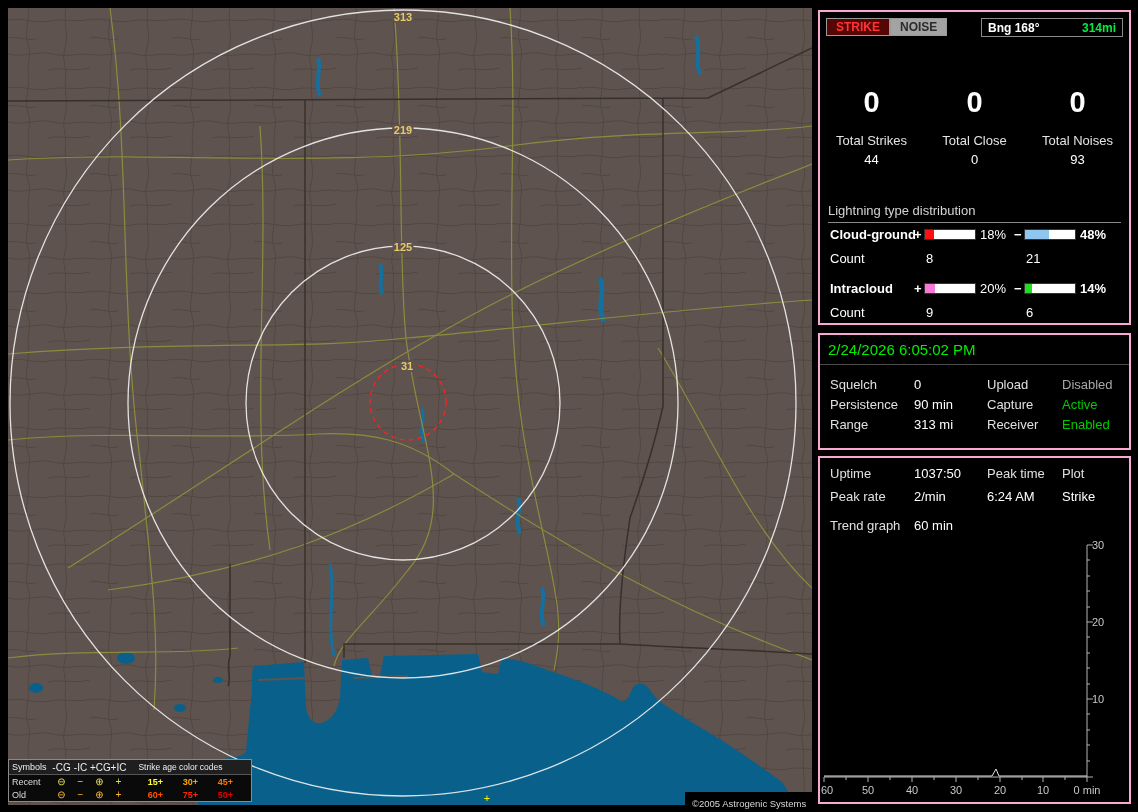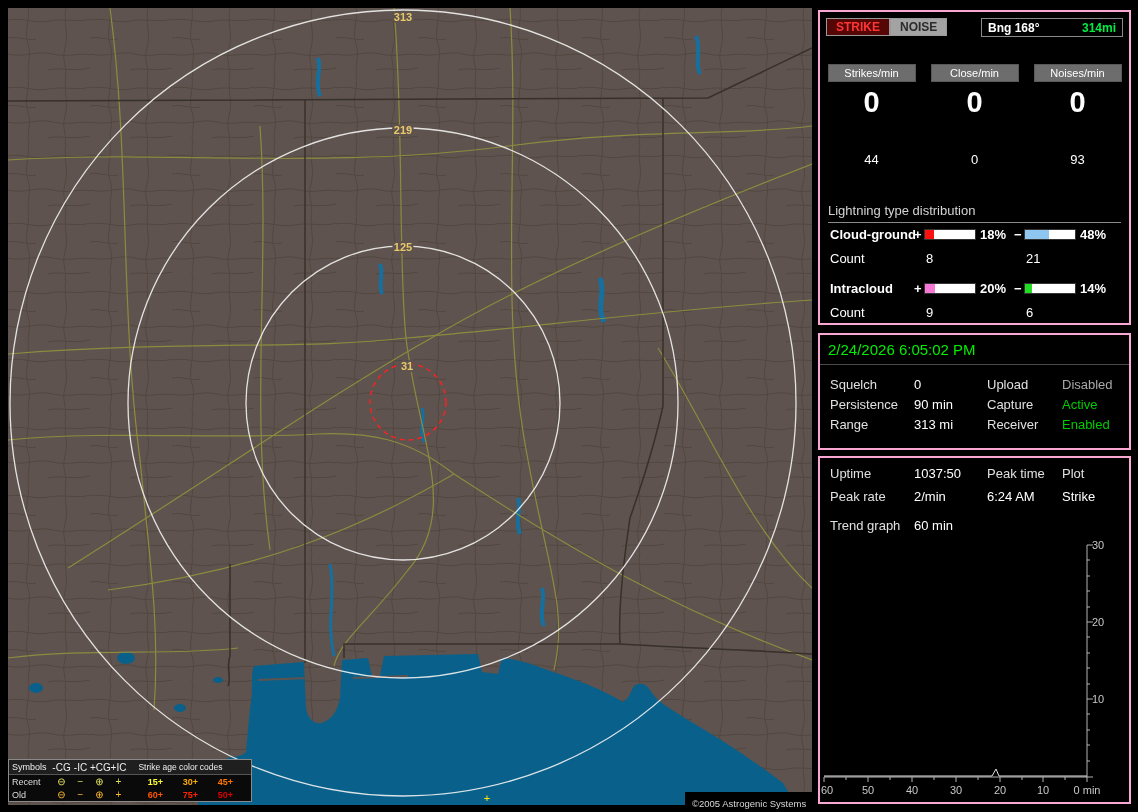--- a/index.html
+++ b/index.html
@@ -42,21 +42,21 @@
   .dist-title{position:absolute;left:8px;right:8px;color:#d4d4d4;font-size:13px;
               border-bottom:1px solid #8a8a8a;padding-bottom:4px;}
   .drow,.crow{position:absolute;left:0;width:100%;height:16px;font-size:13px;color:#fff;}
   .drow .dlabel{position:absolute;left:10px;font-weight:bold;}
   .drow .sgn1{position:absolute;left:94px;font-weight:bold;}
   .drow .sgn2{position:absolute;left:194px;font-weight:bold;}
   .bar{position:absolute;top:2px;width:52px;height:11px;background:#fff;
        border:1px solid #333;box-sizing:border-box;}
   .bar .fill{display:block;height:100%;}
   .bar1{left:104px}.bar2{left:204px}
-  .pct1{position:absolute;left:160px;font-weight:bold;}
+  .pct1{position:absolute;left:160px;font-weight:normal;}
   .pct2{position:absolute;left:260px;font-weight:bold;}
   .crow .clabel{position:absolute;left:10px;}
   .crow .cnt1{position:absolute;left:106px;}
   .crow .cnt2{position:absolute;left:206px;}
   .dt{position:absolute;left:8px;top:6px;font-size:15px;font-weight:normal;}
   .dtline{position:absolute;left:0;right:0;top:29px;border-top:1px solid #4a4a4a;}
   .grow{position:absolute;left:0;width:100%;height:17px;font-size:13px;}
   .grow .g1{position:absolute;left:10px;color:#e0e0e0;}
   .grow .g2{position:absolute;left:94px;color:#fff;}
   .grow .g3{position:absolute;left:167px;color:#e0e0e0;}
@@ -189,35 +189,29 @@
 </div>
 
 <div class="panel" style="left:818px;top:10px;width:313px;height:315px">
   <button class="btn btn-strike" style="left:6px;top:6px">STRIKE</button>
   <button class="btn btn-noise" style="left:70px;top:6px">NOISE</button>
   <div class="bng-box">
     <span>Bng 168°</span>
     <span style="color: rgb(0, 238, 68);">314mi</span>
   </div>
 
-  <div class="col3 chiprow" style="top:52px">
-    <span class="chipcell">
-        <span class="chip">Strikes/min</span>
-      </span>
-    <span class="chipcell">
-        <span class="chip">Close/min</span>
-      </span>
-    <span class="chipcell">
-        <span class="chip">Noises/min</span>
-      </span>
-  </div>
   <div class="col3 zeros" style="top:74px">
     <span>0</span>
     <span>0</span>
     <span>0</span>
+  </div>
+  <div class="col3 tlab" style="top:121px">
+    <span>Total Strikes</span>
+    <span>Total Close</span>
+    <span>Total Noises</span>
   </div>
   <div class="col3 tval" style="top:140px">
     <span>44</span>
     <span>0</span>
     <span>93</span>
   </div>
 
   <div class="dist-title" style="top:191px">Lightning type distribution</div>
 
   <div class="drow" style="top:215px">

